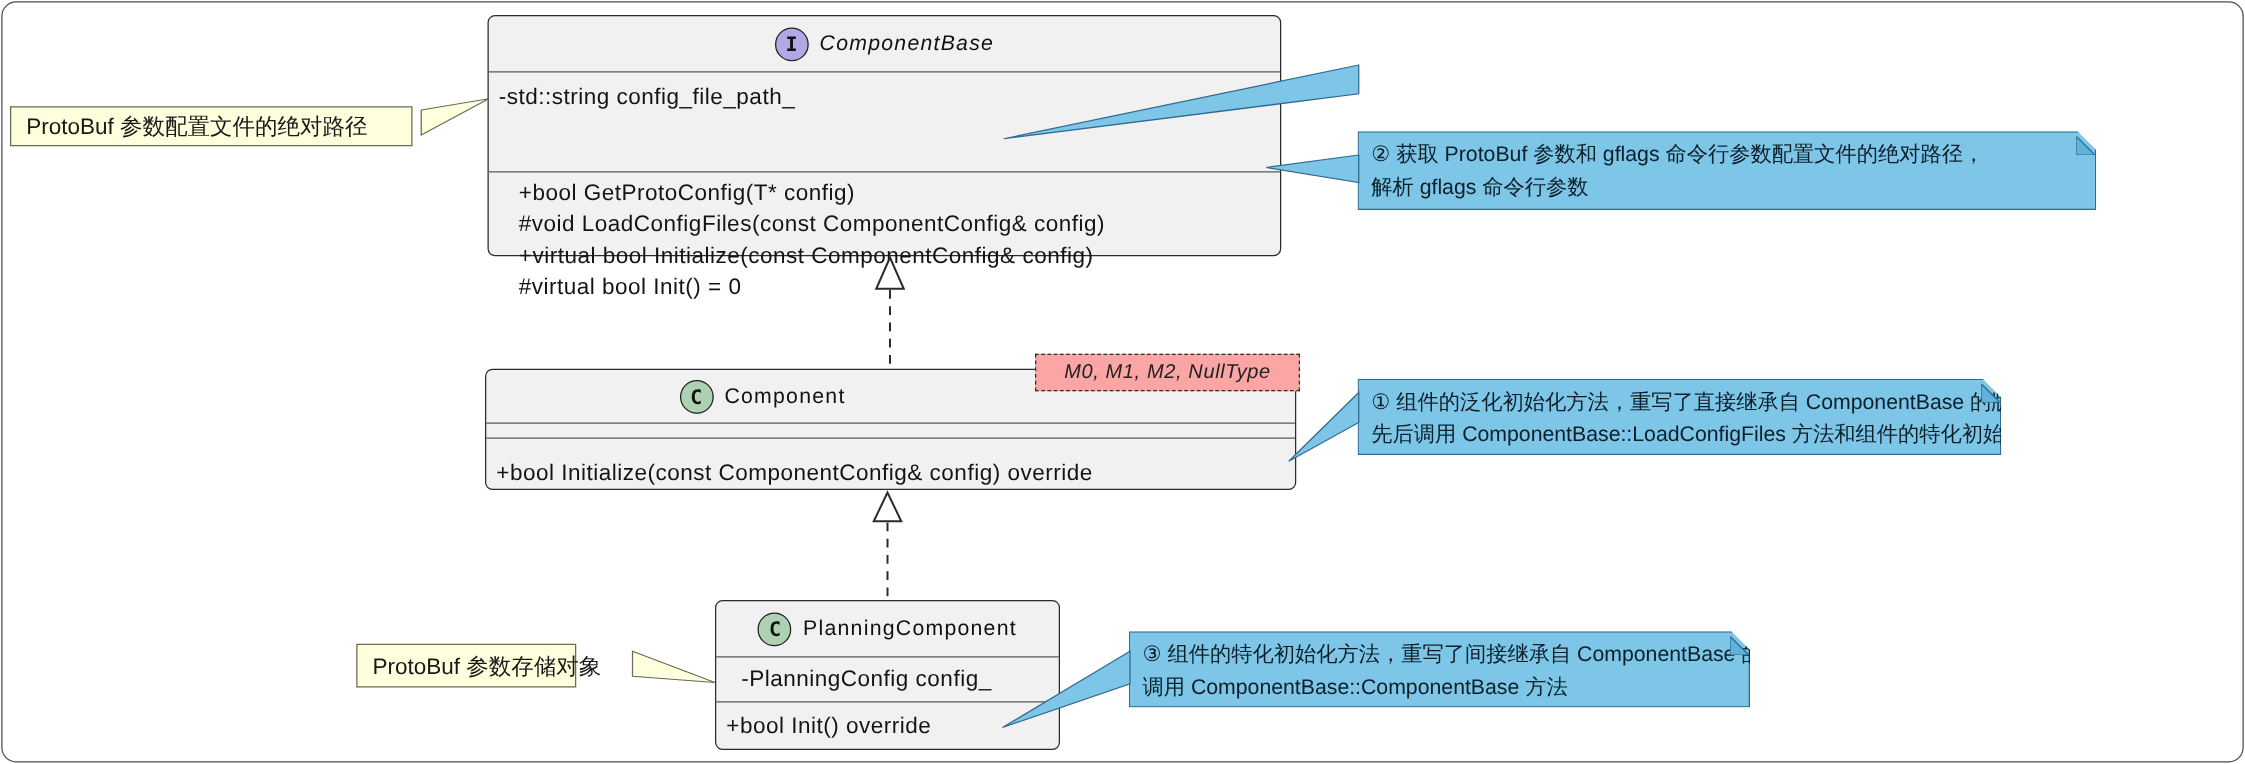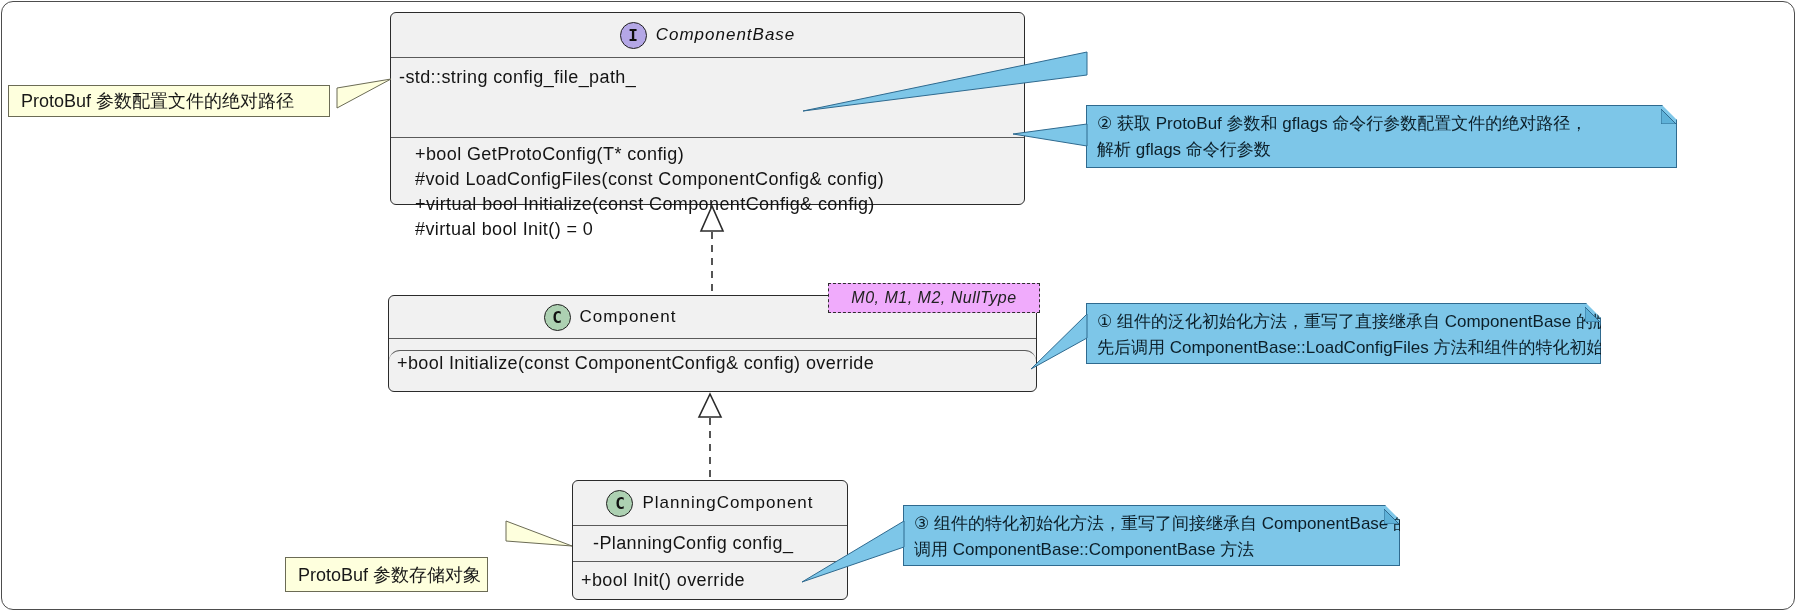--- a/index.html
+++ b/index.html
@@ -41,21 +41,21 @@
   .circ.interface{background:var(--interface-icon-bg);}
   .circ.classicon{background:var(--class-icon-bg);}
   .cls-name{font-size:17px;letter-spacing:1px;color:#111;}
   .cls-name.italic{font-style:italic;}
   .compartment{border-top:1px solid var(--separator);box-sizing:border-box;}
   .member{
     font-size:18px;letter-spacing:0.4px;line-height:25px;white-space:pre;color:var(--text);
   }
   
   .template-box{
-    position:absolute;background:#f0abfc;border:1.6px dashed #2e2e2e;box-sizing:border-box;
+    position:absolute;background:#fca5a5;border:1.6px dashed #2e2e2e;box-sizing:border-box;
     display:flex;align-items:center;justify-content:center;
     font-size:16px;font-style:italic;color:#222;letter-spacing:0.5px;white-space:nowrap;
   }
   
   .note{position:absolute;box-sizing:border-box;}
   .note-yellow{
     background:var(--note-yellow-bg);border:1px solid var(--note-border);
     display:flex;align-items:center;padding:0 12px;font-size:18px;white-space:nowrap;color:#181818;
   }
   .note-blue{
@@ -90,21 +90,21 @@
       <div class="member">#virtual bool Init() = 0</div>
     </div>
   </div>
 
   <div class="uml-class" style="left:388px;top:295px;width:649px;height:97px;">
     <div class="cls-title" style="height:42px;padding-right:205px;">
       <span class="circ classicon">C</span>
       <span class="cls-name">Component</span>
     </div>
     <div class="compartment" style="height:12px;"></div>
-    <div class="compartment" style="flex:1;display:flex;align-items:flex-start;padding:0 8px;border-radius:11px;">
+    <div class="compartment" style="flex:1;display:flex;align-items:flex-end;padding:0 8px;">
       <div class="member">+bool Initialize(const ComponentConfig&amp; config) override</div>
     </div>
   </div>
 
   <div class="template-box" style="left:828px;top:283px;width:212px;height:30px;">M0, M1, M2, NullType</div>
 
   <div class="uml-class" style="left:572px;top:480px;width:276px;height:120px;">
     <div class="cls-title" style="height:44px;">
       <span class="circ classicon">C</span>
       <span class="cls-name">PlanningComponent</span>
@@ -114,21 +114,21 @@
     </div>
     <div class="compartment" style="flex:1;display:flex;align-items:center;padding:0 8px;">
       <div class="member">+bool Init() override</div>
     </div>
   </div>
 
   <div class="note note-yellow" style="left:8px;top:85px;width:322px;height:32px;">
     <span>ProtoBuf 参数配置文件的绝对路径</span>
   </div>
 
-  <div class="note note-yellow" style="left:285px;top:515px;width:203px;height:35px;margin-top:42px;">
+  <div class="note note-yellow" style="left:285px;top:515px;width:176px;height:35px;">
     <span>ProtoBuf 参数存储对象</span>
   </div>
 
 
   <div class="note note-blue" style="left:1086px;top:105px;width:591px;height:63px;">
     <div class="line">② 获取 ProtoBuf 参数和 gflags 命令行参数配置文件的绝对路径，</div>
     <div class="line">解析 gflags 命令行参数</div>
     <span class="ear">
       <svg width="15" height="15" viewBox="0 0 15 15">
           <path d="M0 0 L0 15 L15 15 Z" style="fill:var(--note-blue-fold);stroke:var(--blue-note-border);stroke-width:1"></path>

